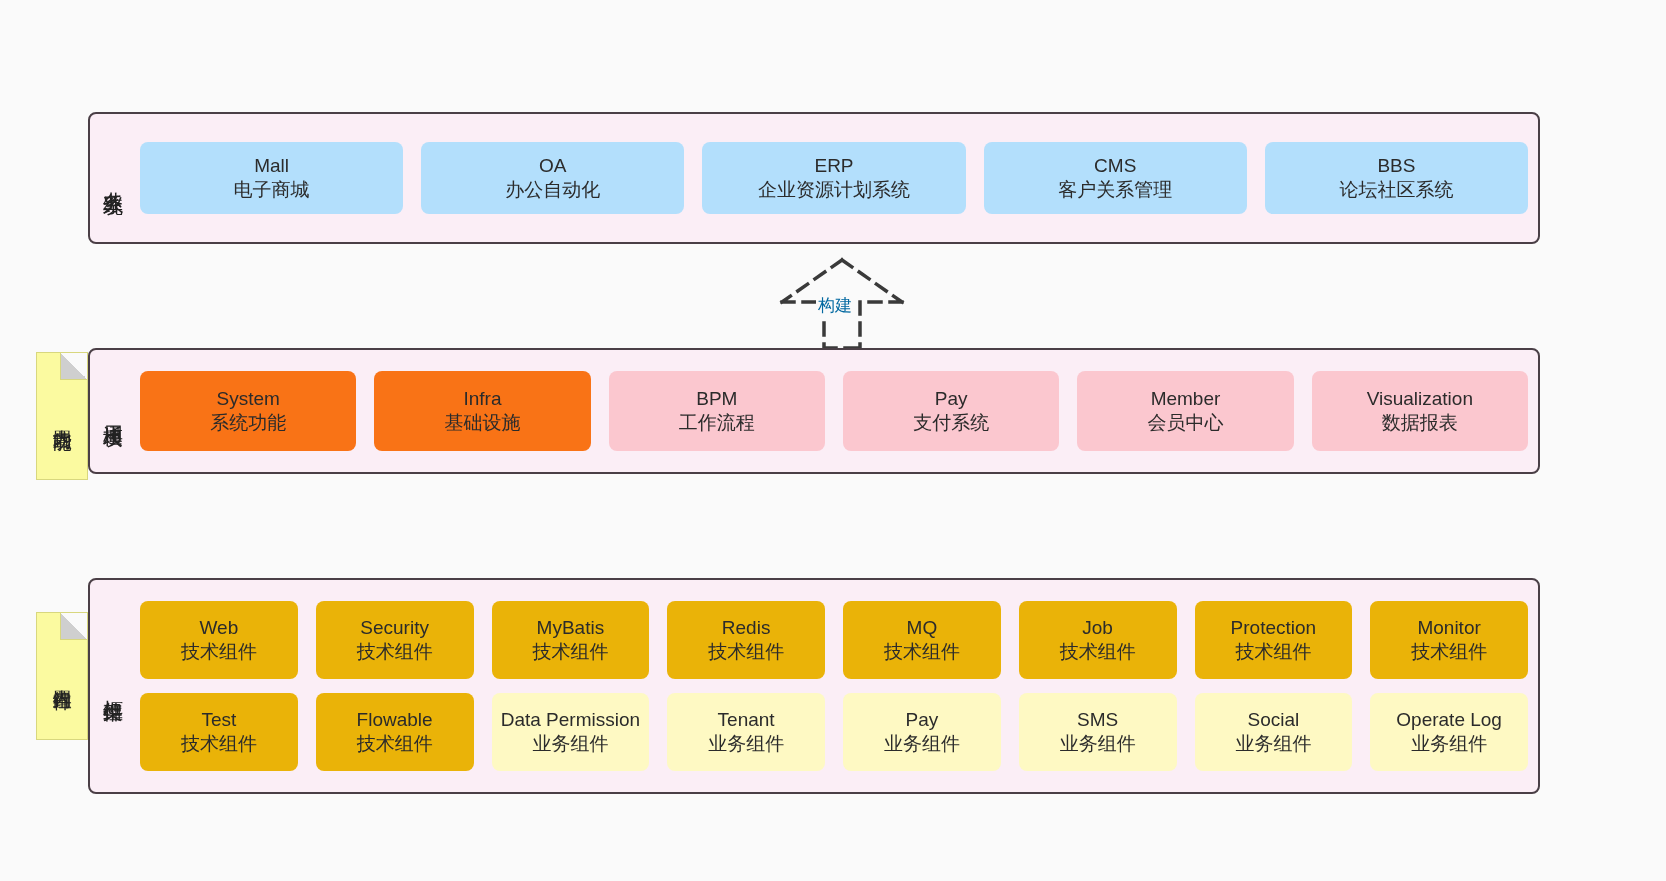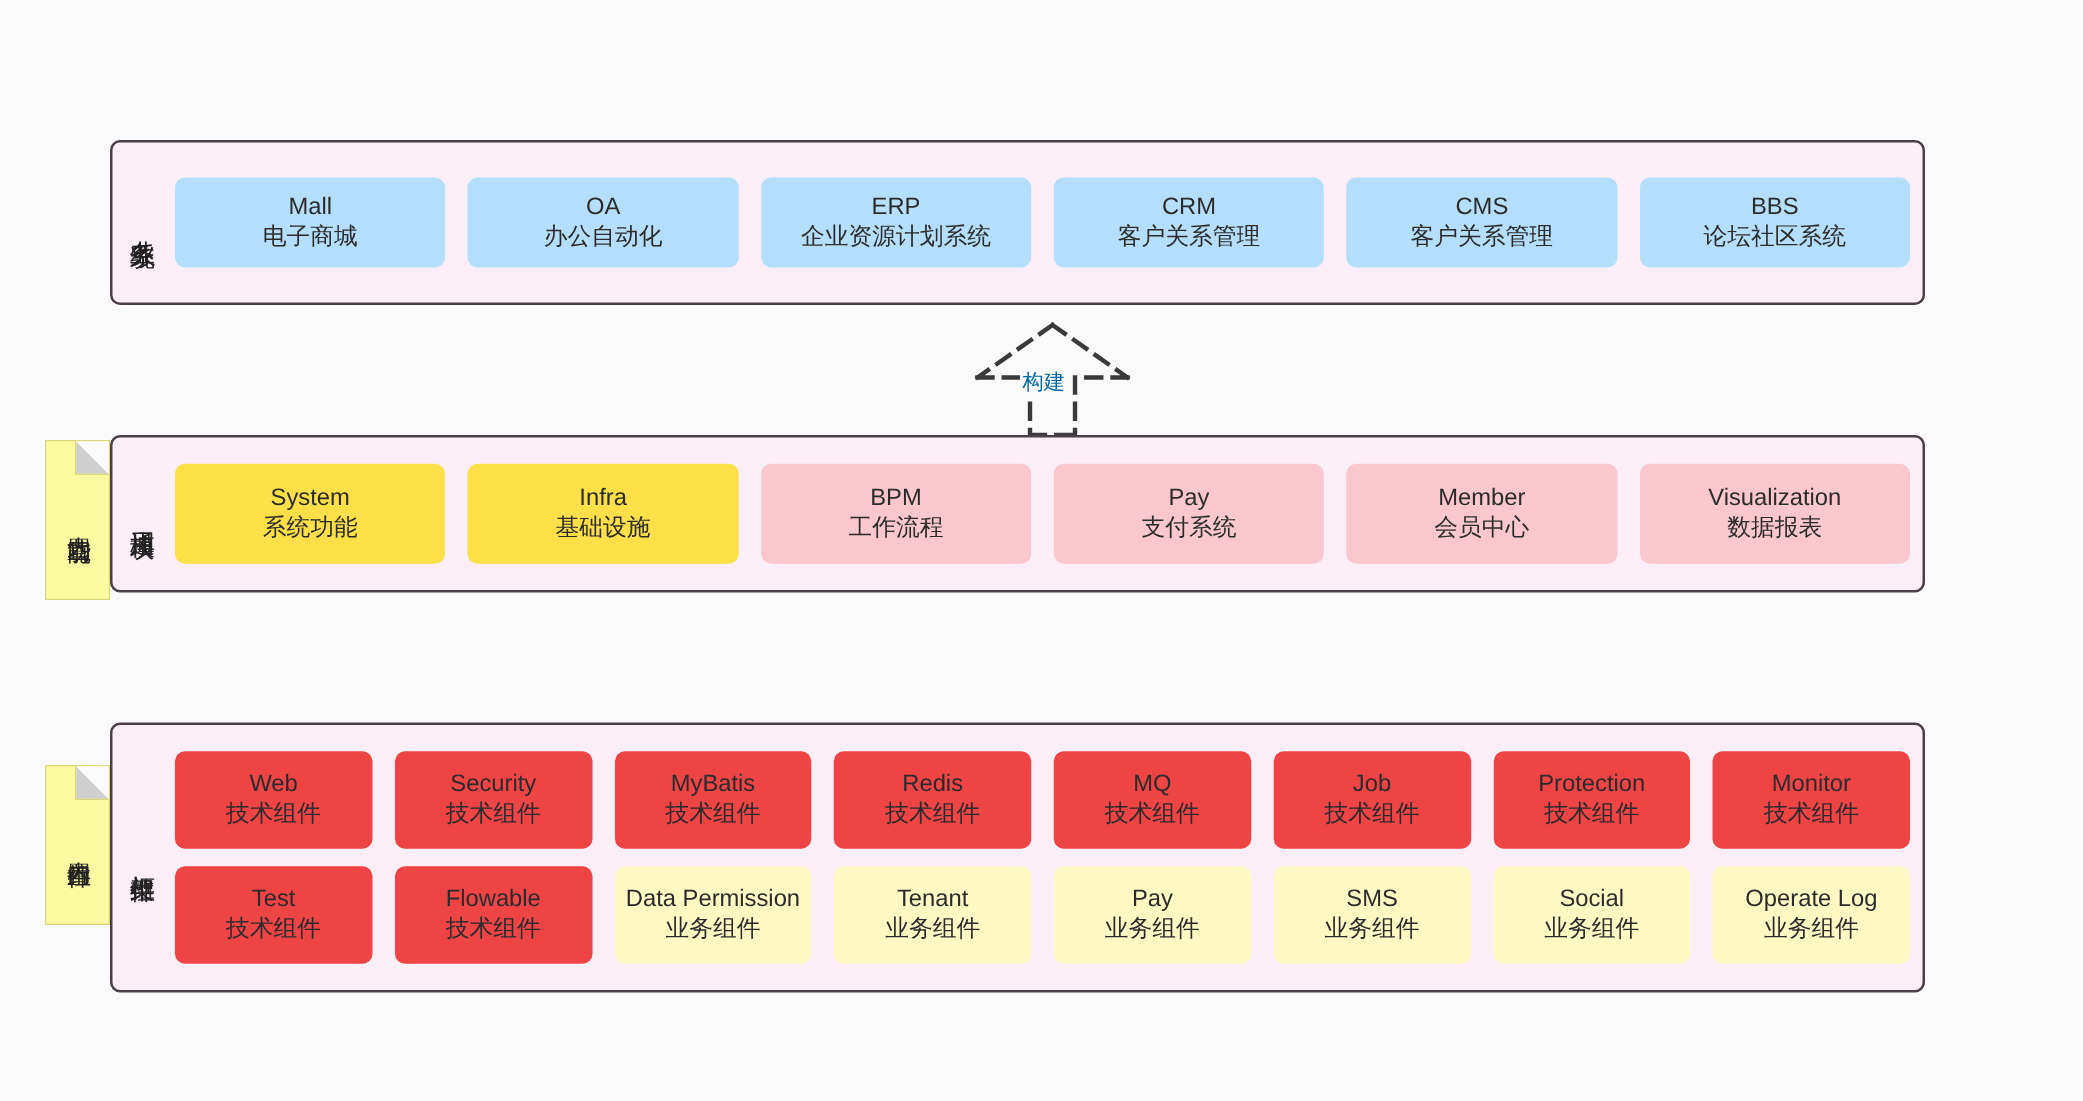--- a/index.html
+++ b/index.html
@@ -75,23 +75,23 @@
     font-size: 19px;
     line-height: 1.28;
     color: #2b2b2b;
     padding: 4px 6px;
   }
   .cell .en { display: block; }
   .cell .cn { display: block; }
 
   
   .c-blue        { background: #b3dffc; }
-  .c-red         { background: #fde047; }
+  .c-red         { background: #f97316; }
   .c-pink        { background: #fbc7cf; }
-  .c-green       { background: #ef4444; }
+  .c-green       { background: #eab308; }
   .c-lightgreen  { background: #fef9c3; }
 
   
   #layer-business {
     left: 88px; top: 112px; width: 1452px; height: 132px;
   }
   #layer-business .cell { height: 72px; }
 
   
   #layer-modules {
@@ -170,24 +170,20 @@
         </div>
         <div class="cell c-blue">
           <span class="en">OA</span>
           <span class="cn">办公自动化</span>
         </div>
         <div class="cell c-blue">
           <span class="en">ERP</span>
           <span class="cn">企业资源计划系统</span>
         </div>
         <div class="cell c-blue">
-          <span class="en">CRM</span>
-          <span class="cn">客户关系管理</span>
-        </div>
-        <div class="cell c-blue">
           <span class="en">CMS</span>
           <span class="cn">客户关系管理</span>
         </div>
         <div class="cell c-blue">
           <span class="en">BBS</span>
           <span class="cn">论坛社区系统</span>
         </div>
       </div>
     </div>
   </div>

